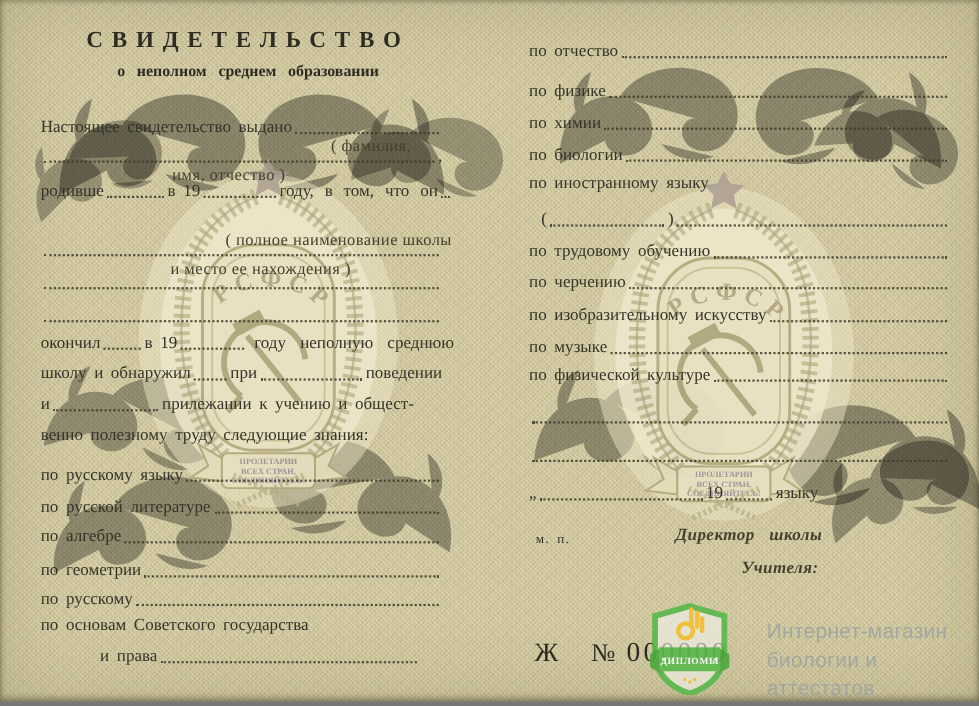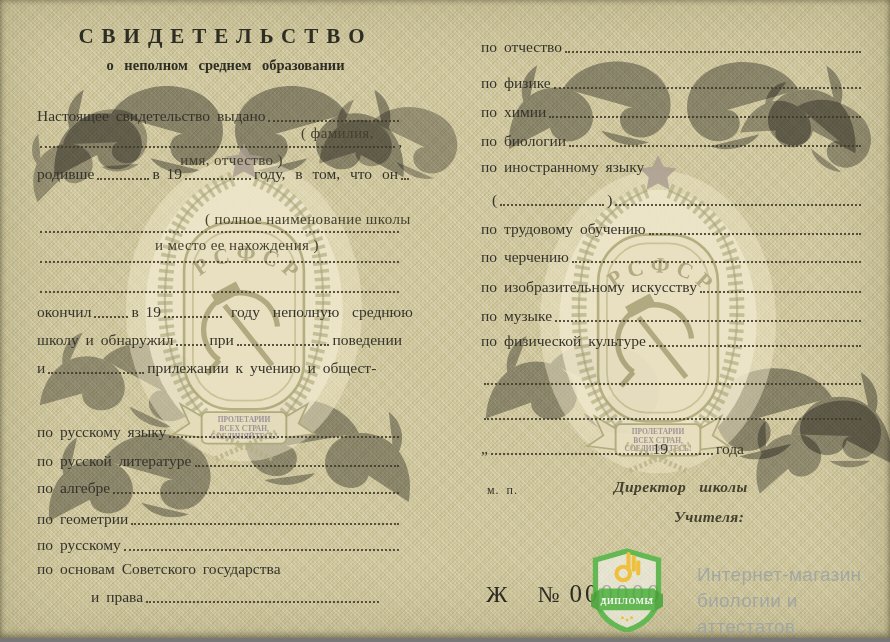--- a/index.html
+++ b/index.html
@@ -146,21 +146,21 @@
     <div class="row" style="top:105px">
       <span class="t">Настоящее свидетельство выдано</span>
       <span class="dots"></span>
     </div>
     <div class="note" style="top:125px;left:268px">( фамилия,</div>
 
     <div class="row" style="top:131px">
       <span class="dots"></span>
       <span class="t">,</span>
     </div>
-    <div class="note" style="top:152px;left:100px;width:150px;text-align:right">имя, отчество )</div>
+    <div class="note" style="top:152px;left:100px;width:150px;text-align:center">имя, отчество )</div>
 
     <div class="row" style="top:163px">
       <span class="t">родивше</span>
       <span class="dots f" style="width:52px"></span>
       <span class="t">в 19</span>
       <span class="dots f" style="width:66px"></span>
       <span class="t" style="word-spacing:6px">году, в том, что он</span>
       <span class="dots"></span>
     </div>
 
@@ -193,20 +193,23 @@
       <span class="dots"></span>
       <span class="t">поведении</span>
     </div>
 
     <div class="row" style="top:357px">
       <span class="t">и</span>
       <span class="dots f" style="width:96px"></span>
       <span class="t">прилежании к учению и общест-</span>
     </div>
 
+    <div class="row" style="top:385px">
+      <span class="t">венно полезному труду следующие знания:</span>
+    </div>
 
     <div class="row" style="top:421px">
       <span class="t">по русскому языку</span>
       <span class="dots"></span>
     </div>
     <div class="row" style="top:450px">
       <span class="t">по русской литературе</span>
       <span class="dots"></span>
     </div>
     <div class="row" style="top:477px">
@@ -282,21 +285,21 @@
     </div>
     <div class="row" style="top:403px">
       <span class="dots"></span>
     </div>
 
     <div class="row" style="top:438px;right:134px">
       <span class="t">„</span>
       <span class="dots"></span>
       <span class="t">19</span>
       <span class="dots f" style="width:42px"></span>
-      <span class="t">года</span>
+      <span class="t">языку</span>
     </div>
 
     <div class="row" style="top:479px">
       <span class="t" style="font-size:12px;letter-spacing:1px;margin-left:6px">м. п.</span>
     </div>
     <div class="note" style="top:478px;left:136px;font-size:15px">
       <span class="t italic" style="word-spacing:9px">Директор школы</span>
     </div>
     <div class="note" style="top:508px;left:196px;font-size:15px">
       <span class="t italic">Учителя:</span>

